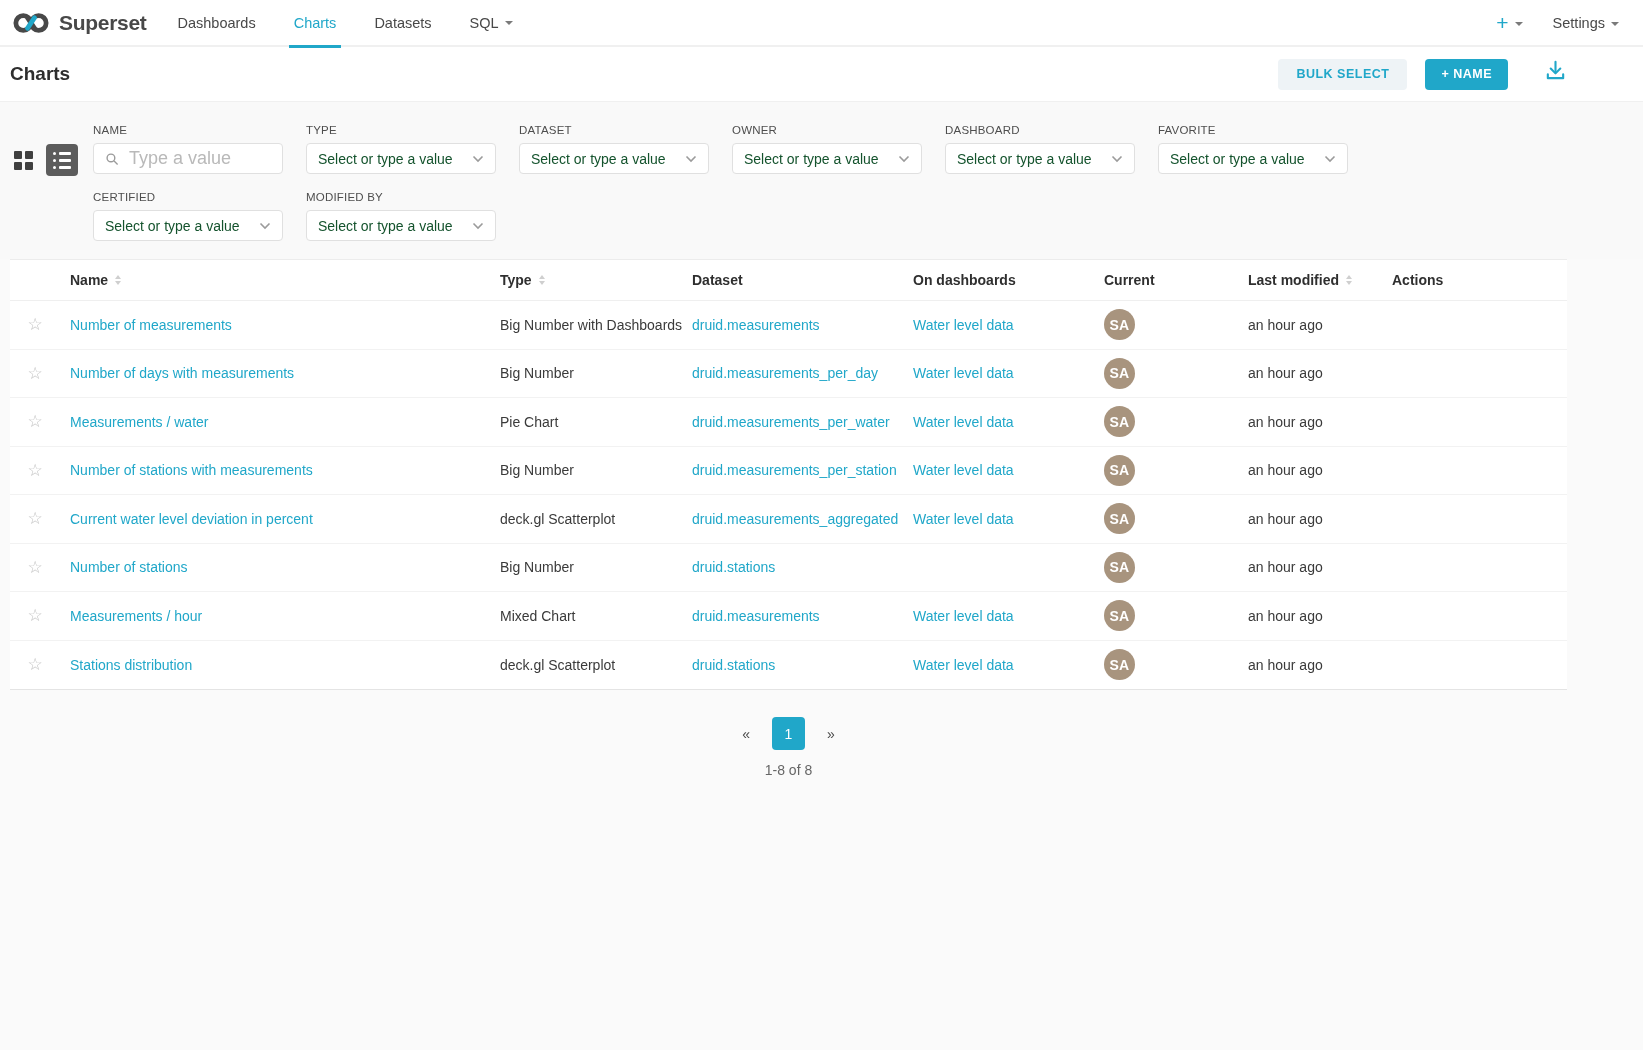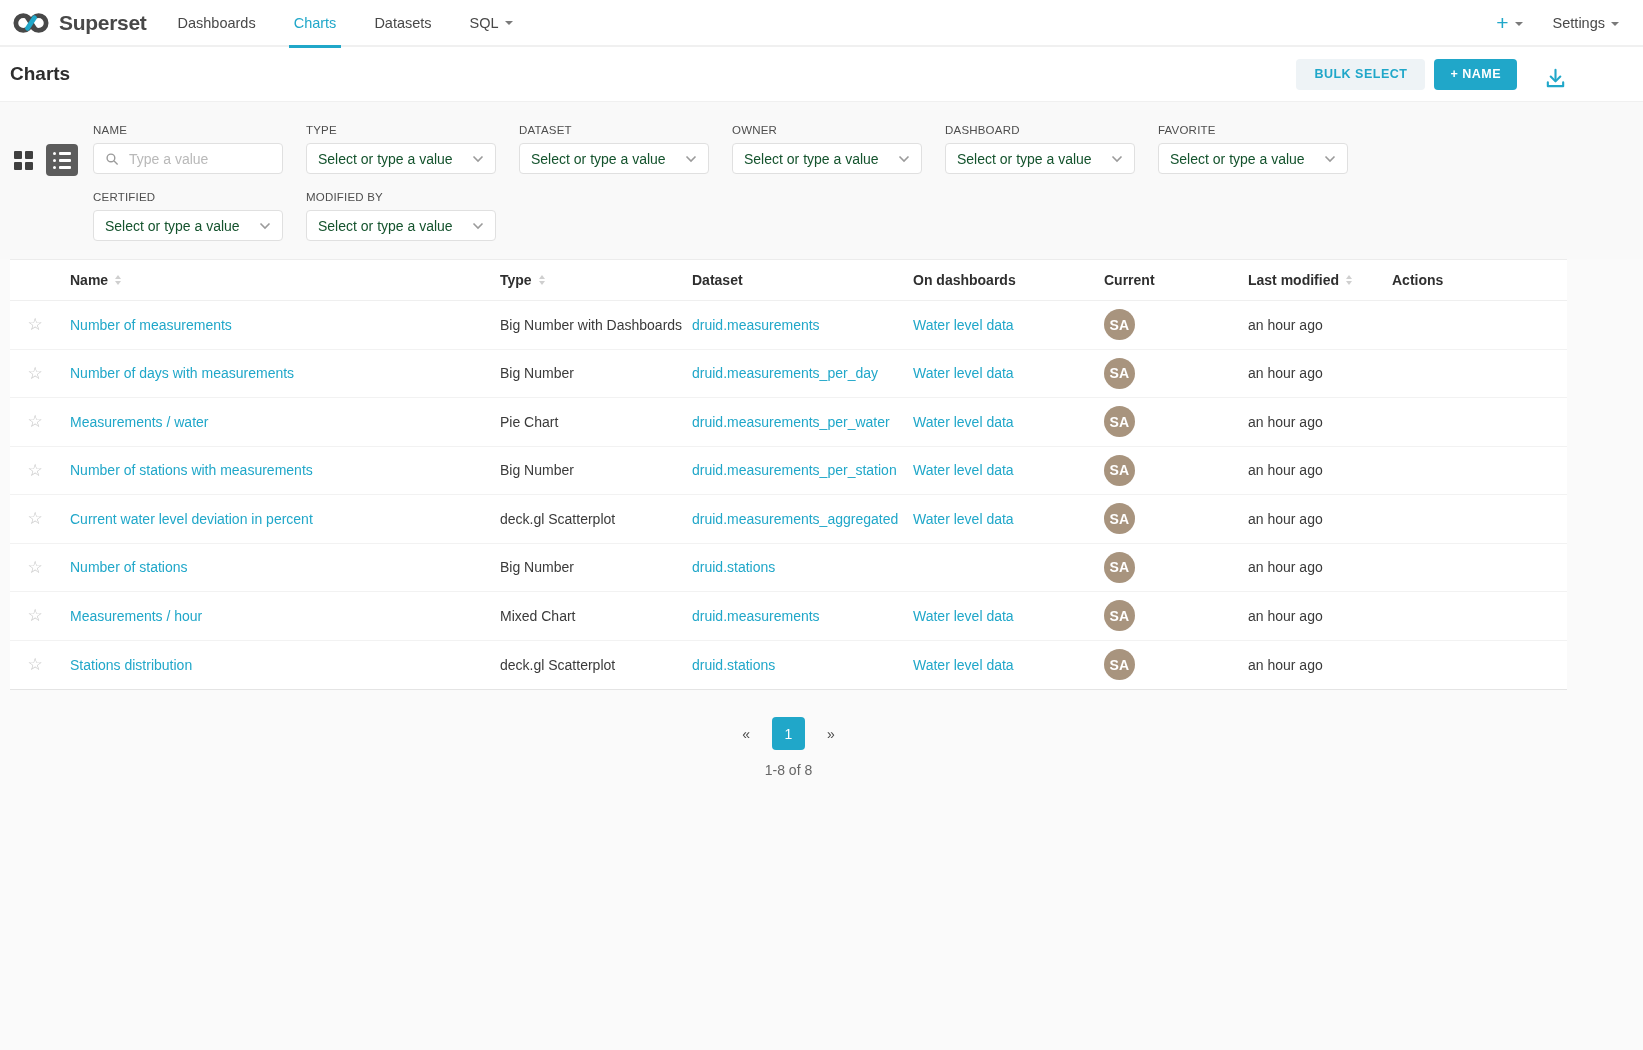--- a/index.html
+++ b/index.html
@@ -33,21 +33,21 @@
   }
   .nav-right { margin-left:auto; display:flex; align-items:center; gap:30px; padding-right:10px; }
   .nav-plus { color:#20a7c9; font-size:21px; font-weight:400; cursor:pointer; line-height:1; }
   .nav-settings { font-size:14.5px; color:#484848; cursor:pointer; }
   
   .page-header {
     height:54px; background:#fff; display:flex; align-items:center;
     padding:0 76px 0 10px;
   }
   .page-title { font-size:19px; font-weight:700; color:#2e2e2e; margin:0; }
-  .header-actions { margin-left:auto; display:flex; align-items:flex-end; gap:9px; }
+  .header-actions { margin-left:auto; display:flex; align-items:flex-start; gap:18px; }
   .btn { height:31px; border:none; border-radius:4px; font-weight:700;
          font-size:12.5px; letter-spacing:0.5px; cursor:pointer;
          font-family:"Liberation Sans", sans-serif; }
   .btn-bulk { background:#eef3f6; color:#20a7c9; padding:0 18px; }
   .btn-chart { background:#20a7c9; color:#fff; padding:0 16px; }
   .dl-icon { margin-left:18px; cursor:pointer; display:flex; align-items:center; }
   
   .filters {
     position:relative; background:#f9f9f9; border-top:1px solid #f0f0f0;
     padding:22px 0 18px 93px; min-height:155px;
@@ -61,21 +61,21 @@
   .view-list i { display:flex; gap:3px; align-items:center; }
   .view-list i b { width:3px; height:3px; background:#fff; border-radius:50%; }
   .view-list i u { flex:1; height:3px; background:#fff; border-radius:1px; }
   .filter-grid { display:grid; grid-template-columns:repeat(6,190px);
     column-gap:23px; row-gap:17px; }
   .filter label { display:block; font-size:11.5px; color:#4e4e4e;
     margin-bottom:7px; letter-spacing:0.2px; }
   .control { height:31px; background:#fff; border:1px solid #e0e0e0; border-radius:4px;
     display:flex; align-items:center; padding:0 11px; gap:8px; cursor:pointer; }
   .control input { border:none; outline:none; flex:1; min-width:0; background:transparent;
-    font-size:14px; color:#333; font-family:"Liberation Sans", sans-serif; }
+    font-size:18px; color:#333; font-family:"Liberation Sans", sans-serif; }
   .control input::placeholder { color:#b9b9b9; }
   .ph { flex:1; font-size:14px; color:#14532d; white-space:nowrap; overflow:hidden; }
   
   .table-card { margin-left:10px; width:1557px; background:#fff;
     border-top:1px solid #ececec; border-bottom:1px solid #e4e4e4; }
   .trow { display:grid; align-items:center;
     grid-template-columns:50px 430px 192px 221px 191px 144px 144px 1fr; }
   .thead { height:41px; font-weight:700; font-size:14px; color:#2f2f2f;
     border-bottom:1px solid #efefef; }
   .trow.body { height:48.5px; border-bottom:1px solid #f2f2f2; }

